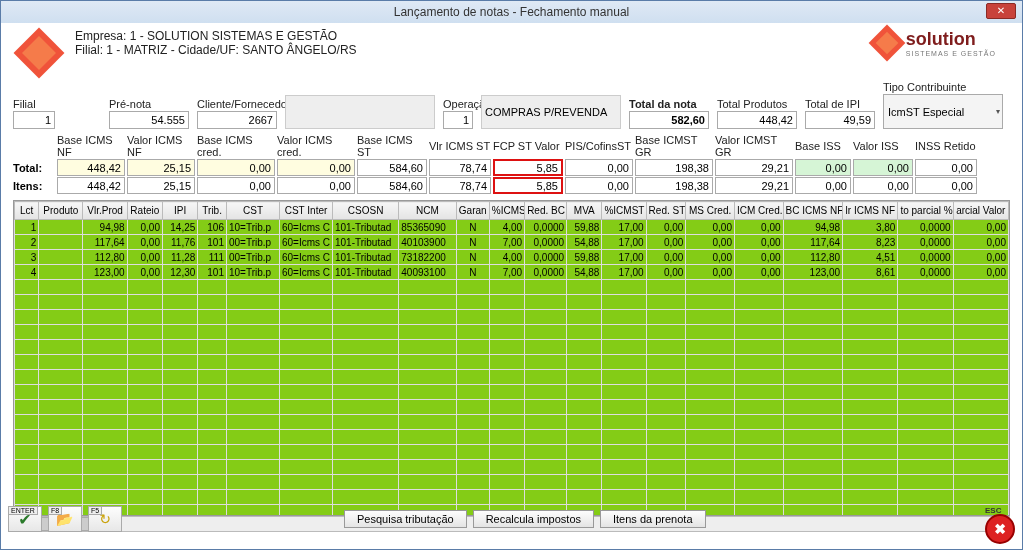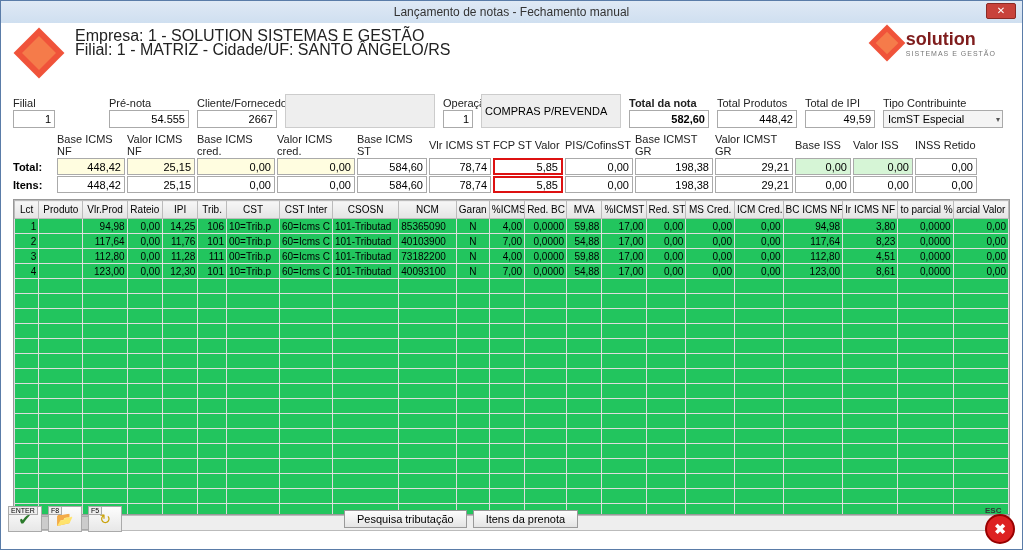--- a/index.html
+++ b/index.html
@@ -3,56 +3,56 @@
 <meta charset="utf-8">
 <style>
   * { box-sizing: border-box; margin: 0; padding: 0; }
   body { font-family: "Segoe UI", Tahoma, sans-serif; font-size: 11px; background: #fff; width: 1023px; height: 550px; overflow: hidden; position: relative; }
   .window { width: 1023px; height: 550px; border: 1px solid #5a7ca8; background: #fff; }
   .titlebar { height: 22px; background: linear-gradient(#dfe9f5,#cfdff0); display: flex; align-items: center; justify-content: center; position: relative; font-size: 12px; color: #333; }
   .titlebar .close-btn { position: absolute; right: 6px; top: 2px; width: 30px; height: 16px; background: #c8423b; border: 1px solid #8a2a25; border-radius: 2px; color: #fff; font-size: 10px; line-height: 14px; text-align: center; }
   .header { display: flex; align-items: flex-start; padding: 6px 12px 2px 12px; gap: 10px; }
   .logo-diamond { width: 36px; height: 36px; background: #f0533a; transform: rotate(45deg); margin: 6px 8px; position: relative; }
   .logo-diamond::after { content:""; position:absolute; inset:6px; background:#f57b4a; }
-  .header-text { font-size: 16px; color: #222; line-height: 14px; }
+  .header-text { font-size: 12px; color: #222; line-height: 14px; }
   .logo-right { margin-left: auto; display: flex; align-items: center; gap: 6px; padding-right: 14px;}
   .logo-right .mark { width: 26px; height: 26px; background:#f0533a; transform: rotate(45deg); position:relative;}
   .logo-right .mark::after{content:"";position:absolute;inset:5px;background:#f57b4a;}
   .logo-right .word { font-size: 18px; color:#7f1d1d; font-weight:600;}
   .logo-right .sub { font-size:7px; color:#777; letter-spacing:1px; text-align:right;}
   .section1 { display:flex; gap:8px; padding: 2px 12px; align-items:flex-end; font-size:11px;}
   .fgroup { display:flex; flex-direction:column; gap:1px; }
   .flabel { font-size:11px; color:#222; }
   .finput { height:18px; border:1px solid #aaa; background:#fff; font-size:11px; padding:0 3px; text-align:right; }
   .fstatic { height:18px; background:#eee; border:1px solid #ccc; padding:16px 3px; font-size:11px; display:flex;align-items:center;}
   .bold { font-weight:bold; }
   .section2 { padding: 2px 12px; font-size:11px; }
   .s2-row { display:flex; gap:2px; align-items:center; margin-top:1px;}
   .s2-row .rlabel { width:42px; font-size:11px; }
   .cell { height:17px; border:1px solid #aaa; font-size:11px; text-align:right; padding:0 3px; display:flex; align-items:center; justify-content:flex-end;}
   .cell.yellow { background:#fffde0; }
   .cell.green { background:#d6f5d6; }
   .highlight-box { border:2px solid #d11 !important; }
-  .grid-wrap { margin: 4px 12px 0 12px; border:1px solid #999; height:316px; overflow:hidden; background:#22c55e;}
+  .grid-wrap { margin: 4px 12px 0 12px; border:1px solid #999; height:316px; overflow:hidden; background:#84cc16;}
   .grid { width:100%; border-collapse:collapse; font-size:11px; table-layout:fixed;}
   .grid th { background: linear-gradient(#f6f6f6,#e4e4e4); border:1px solid #bbb; height:18px; font-weight:normal; font-size:10px; overflow:hidden; white-space:nowrap; padding:0 2px;}
   .grid td { border:1px solid #ddd; height:15px; text-align:right; padding:0 2px; white-space:nowrap; overflow:hidden; font-size:10px;}
   .grid td.l { text-align:left; }
   .grid td.c { text-align:center; }
   .scroll-x { height:16px; background:#eee; border:1px solid #bbb; margin:0 12px; display:flex;}
   .scroll-x .arr { width:16px; border:1px solid #aaa; background:#ddd; text-align:center; font-size:9px;}
   .scroll-x .thumb { width:60px; background:#ccc; border:1px solid #aaa;}
   .footer { position:absolute; bottom:6px; left:8px; right:8px; display:flex; align-items:center; gap:6px;}
   .fbtn-small { width:34px; height:26px; border:1px solid #aaa; background:linear-gradient(#fdfdfd,#e7e7e7); display:flex; align-items:center; justify-content:center; position:relative;}
   .fbtn-small .tag{position:absolute; top:-1px; left:-1px; font-size:7px; background:#eee; border:1px solid #aaa; padding:0 2px;}
   .fbtn { height:18px; padding:0 12px; border:1px solid #999; background:linear-gradient(#fdfdfd,#e4e4e4); font-size:11px;}
   .spacer {flex:1;}
   .esc-btn { width:30px; height:30px; border-radius:50%; background:#d22; border:2px solid #900; color:#fff; font-weight:bold; display:flex;align-items:center;justify-content:center; font-size:14px; position:relative;margin-top:20px;}
   .esc-btn .tag{position:absolute; top:-10px; left:-2px; font-size:8px; color:#333;}
-  .dropdown { height:18px; border:1px solid #aaa; background:#f4f4f4; display:flex; align-items:center; justify-content:space-between; padding:0 2px 0 4px; font-size:11px;}
+  .dropdown { height:35px; border:1px solid #aaa; background:#f4f4f4; display:flex; align-items:center; justify-content:space-between; padding:0 2px 0 4px; font-size:11px;}
   .dropdown .chev { font-size:8px; color:#555;}
 </style>
 </head>
 <body>
 
 <div class="window">
   <div class="titlebar">
     <span>Lançamento de notas - Fechamento manual</span>
     <div class="close-btn">✕</div>
   </div>
@@ -721,20 +721,21 @@
     <div class="fbtn-small">
       <span class="tag">F8</span>
       <span style="color:#3a66cc;font-size:14px;">📂</span>
     </div>
     <div class="fbtn-small">
       <span class="tag">F5</span>
       <span style="color:#c9a20a;font-size:14px;">↻</span>
     </div>
     <div style="width:210px"></div>
     <button class="fbtn">Pesquisa tributação</button>
+    <button class="fbtn">Recalcula impostos</button>
     <button class="fbtn">Itens da prenota</button>
     <div class="spacer"></div>
     <div class="esc-btn">
       <span class="tag">ESC</span>
       <span>✖</span>
     </div>
   </div>
 </div>
 
 </body></html>

